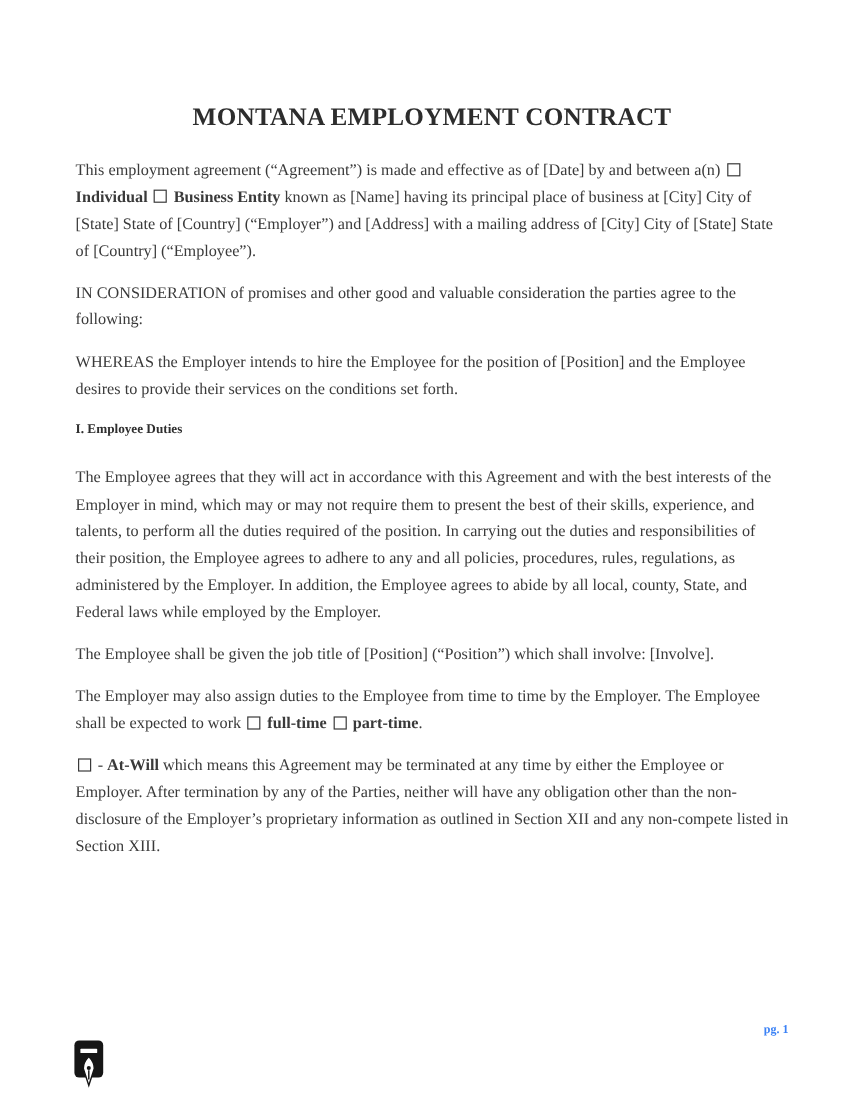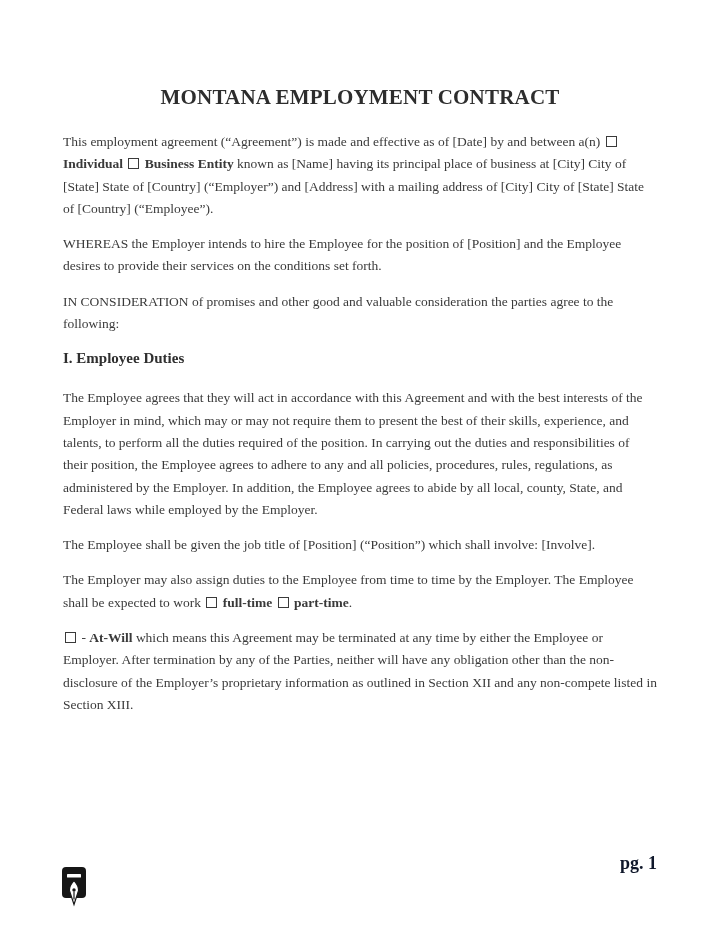--- a/index.html
+++ b/index.html
@@ -27,21 +27,21 @@
     margin: 0 0 20px 0;
     letter-spacing: 0.2px;
   }
   .para {
     font-size: 13.5px;
     line-height: 22.3px;
     margin: 0 0 13px 0;
     color: #3a3a3a;
   }
   .heading {
-    font-size: 15px;
+    font-size: 11px;
     font-weight: bold;
     color: #2f2f2f;
     line-height: 21px;
     margin: 10px 0 18px 0;
   }
   .heading .normal {
     font-weight: normal;
     color: #3a3a3a;
   }
   .b { font-weight: bold; text-align: center; }
@@ -52,44 +52,44 @@
     border: 1.6px solid #3a3a3a;
     box-sizing: border-box;
     vertical-align: -1px;
     margin: 0 2px;
     background: #ffffff;
   }
   .page-num {
     position: absolute;
     top: 853px;
     right: 63px;
-    font-size: 18px;
+    font-size: 10px;
     font-weight: bold;
-    color: #0f172a;
+    color: #3b82f6;
   }
   .logo {
     position: absolute;
     top: 866px;
     left: 60px;
     width: 28px;
     height: 42px;
   }
 </style>
 </head>
 <body>
 
 <div class="page">
 
   <h1 class="doc-title">MONTANA EMPLOYMENT CONTRACT</h1>
 
   <p class="para"><span>This employment agreement (“Agreement”) is made and effective as of [Date] by and between a(n) </span><span class="cb"></span><span> </span><span class="b">Individual</span><span> </span><span class="cb"></span><span> </span><span class="b">Business Entity</span><span> known as [Name] having its principal place of business at [City] City of [State] State of [Country] (“Employer”) and [Address] with a mailing address of [City] City of [State] State of [Country] (“Employee”).</span></p>
 
+  <p class="para">IN CONSIDERATION of promises and other good and valuable consideration the parties agree to the following:</p>
+
   <p class="para">WHEREAS the Employer intends to hire the Employee for the position of [Position] and the Employee desires to provide their services on the conditions set forth.</p>
-
-  <p class="para">IN CONSIDERATION of promises and other good and valuable consideration the parties agree to the following:</p>
 
   <h2 class="heading">I. Employee Duties</h2>
 
   <p class="para">The Employee agrees that they will act in accordance with this Agreement and with the best interests of the Employer in mind, which may or may not require them to present the best of their skills, experience, and talents, to perform all the duties required of the position. In carrying out the duties and responsibilities of their position, the Employee agrees to adhere to any and all policies, procedures, rules, regulations, as administered by the Employer. In addition, the Employee agrees to abide by all local, county, State, and Federal laws while employed by the Employer.</p>
 
 
   <p class="para">The Employee shall be given the job title of [Position] (“Position”) which shall involve: [Involve].</p>
 
   <p class="para"><span>The Employer may also assign duties to the Employee from time to time by the Employer. The Employee shall be expected to work </span><span class="cb"></span><span> </span><span class="b">full-time</span><span> </span><span class="cb"></span><span> </span><span class="b">part-time</span><span>.</span></p>
 

